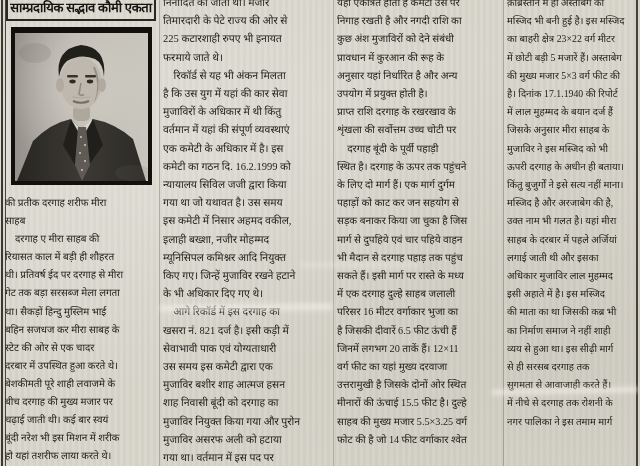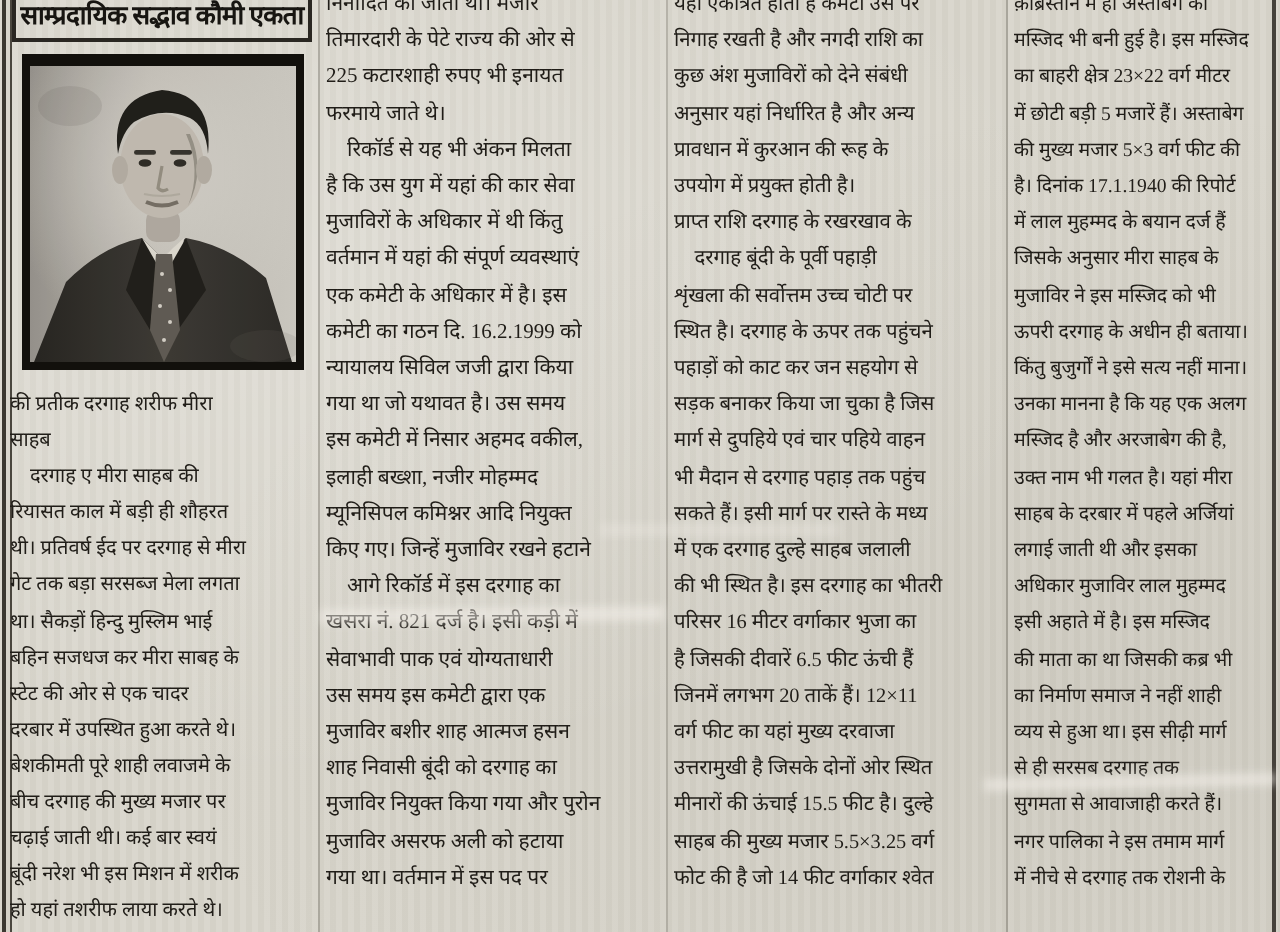--- a/index.html
+++ b/index.html
@@ -154,48 +154,49 @@
       <div class="ln">मुजाविरों के अधिकार में थी किंतु</div>
       <div class="ln">वर्तमान में यहां की संपूर्ण व्यवस्थाएं</div>
       <div class="ln">एक कमेटी के अधिकार में है। इस</div>
       <div class="ln">कमेटी का गठन दि. 16.2.1999 को</div>
       <div class="ln">न्यायालय सिविल जजी द्वारा किया</div>
       <div class="ln">गया था जो यथावत है। उस समय</div>
       <div class="ln">इस कमेटी में निसार अहमद वकील,</div>
       <div class="ln">इलाही बख्शा, नजीर मोहम्मद</div>
       <div class="ln">म्यूनिसिपल कमिश्नर आदि नियुक्त</div>
       <div class="ln">किए गए। जिन्हें मुजाविर रखने हटाने</div>
+      <div class="ln">के भी अधिकार दिए गए थे।</div>
       <div class="ln"> आगे रिकॉर्ड में इस दरगाह का</div>
       <div class="ln">खसरा नं. 821 दर्ज है। इसी कड़ी में</div>
       <div class="ln">सेवाभावी पाक एवं योग्यताधारी</div>
       <div class="ln">उस समय इस कमेटी द्वारा एक</div>
       <div class="ln">मुजाविर बशीर शाह आत्मज हसन</div>
       <div class="ln">शाह निवासी बूंदी को दरगाह का</div>
       <div class="ln">मुजाविर नियुक्त किया गया और पुरोन</div>
       <div class="ln">मुजाविर असरफ अली को हटाया</div>
       <div class="ln">गया था। वर्तमान में इस पद पर</div>
     </div>
   <div class="lines col3t">
       <div class="ln">यहां एकत्रित होती है कमेटी उस पर</div>
       <div class="ln">निगाह रखती है और नगदी राशि का</div>
       <div class="ln">कुछ अंश मुजाविरों को देने संबंधी</div>
+      <div class="ln">प्रावधान में कुरआन की रूह के</div>
       <div class="ln">अनुसार यहां निर्धारित है और अन्य</div>
-      <div class="ln">प्रावधान में कुरआन की रूह के</div>
       <div class="ln">उपयोग में प्रयुक्त होती है।</div>
       <div class="ln">प्राप्त राशि दरगाह के रखरखाव के</div>
+      <div class="ln">शृंखला की सर्वोत्तम उच्च चोटी पर</div>
       <div class="ln"> दरगाह बूंदी के पूर्वी पहाड़ी</div>
-      <div class="ln">शृंखला की सर्वोत्तम उच्च चोटी पर</div>
       <div class="ln">स्थित है। दरगाह के ऊपर तक पहुंचने</div>
+      <div class="ln">के लिए दो मार्ग हैं। एक मार्ग दुर्गम</div>
       <div class="ln">पहाड़ों को काट कर जन सहयोग से</div>
       <div class="ln">सड़क बनाकर किया जा चुका है जिस</div>
       <div class="ln">मार्ग से दुपहिये एवं चार पहिये वाहन</div>
       <div class="ln">भी मैदान से दरगाह पहाड़ तक पहुंच</div>
       <div class="ln">सकते हैं। इसी मार्ग पर रास्ते के मध्य</div>
       <div class="ln">में एक दरगाह दुल्हे साहब जलाली</div>
-      <div class="ln">की भी स्थित है। इस दरगाह का भीतरी</div>
       <div class="ln">परिसर 16 मीटर वर्गाकार भुजा का</div>
       <div class="ln">है जिसकी दीवारें 6.5 फीट ऊंची हैं</div>
       <div class="ln">जिनमें लगभग 20 ताकें हैं। 12×11</div>
       <div class="ln">वर्ग फीट का यहां मुख्य दरवाजा</div>
       <div class="ln">उत्तरामुखी है जिसके दोनों ओर स्थित</div>
       <div class="ln">मीनारों की ऊंचाई 15.5 फीट है। दुल्हे</div>
       <div class="ln">साहब की मुख्य मजार 5.5×3.25 वर्ग</div>
       <div class="ln">फोट की है जो 14 फीट वर्गाकार श्वेत</div>
     </div>
   <div class="lines col4t">
@@ -203,32 +204,31 @@
       <div class="ln">मस्जिद भी बनी हुई है। इस मस्जिद</div>
       <div class="ln">का बाहरी क्षेत्र 23×22 वर्ग मीटर</div>
       <div class="ln">में छोटी बड़ी 5 मजारें हैं। अस्ताबेग</div>
       <div class="ln">की मुख्य मजार 5×3 वर्ग फीट की</div>
       <div class="ln">है। दिनांक 17.1.1940 की रिपोर्ट</div>
       <div class="ln">में लाल मुहम्मद के बयान दर्ज हैं</div>
       <div class="ln">जिसके अनुसार मीरा साहब के</div>
       <div class="ln">मुजाविर ने इस मस्जिद को भी</div>
       <div class="ln">ऊपरी दरगाह के अधीन ही बताया।</div>
       <div class="ln">किंतु बुजुर्गों ने इसे सत्य नहीं माना।</div>
-      <div class="ln">उनका मानना है कि यह एक अलग</div>
       <div class="ln">मस्जिद है और अरजाबेग की है,</div>
       <div class="ln">उक्त नाम भी गलत है। यहां मीरा</div>
       <div class="ln">साहब के दरबार में पहले अर्जियां</div>
       <div class="ln">लगाई जाती थी और इसका</div>
       <div class="ln">अधिकार मुजाविर लाल मुहम्मद</div>
       <div class="ln">इसी अहाते में है। इस मस्जिद</div>
       <div class="ln">की माता का था जिसकी कब्र भी</div>
       <div class="ln">का निर्माण समाज ने नहीं शाही</div>
       <div class="ln">व्यय से हुआ था। इस सीढ़ी मार्ग</div>
       <div class="ln">से ही सरसब दरगाह तक</div>
       <div class="ln">सुगमता से आवाजाही करते हैं।</div>
+      <div class="ln">में नीचे से दरगाह तक रोशनी के</div>
       <div class="ln">नगर पालिका ने इस तमाम मार्ग</div>
-      <div class="ln">में नीचे से दरगाह तक रोशनी के</div>
     </div>
 
   <div class="smudge sm1"></div>
   <div class="smudge sm2"></div>
   <div class="smudge sm3"></div>
 </div>
 
 </body></html>

